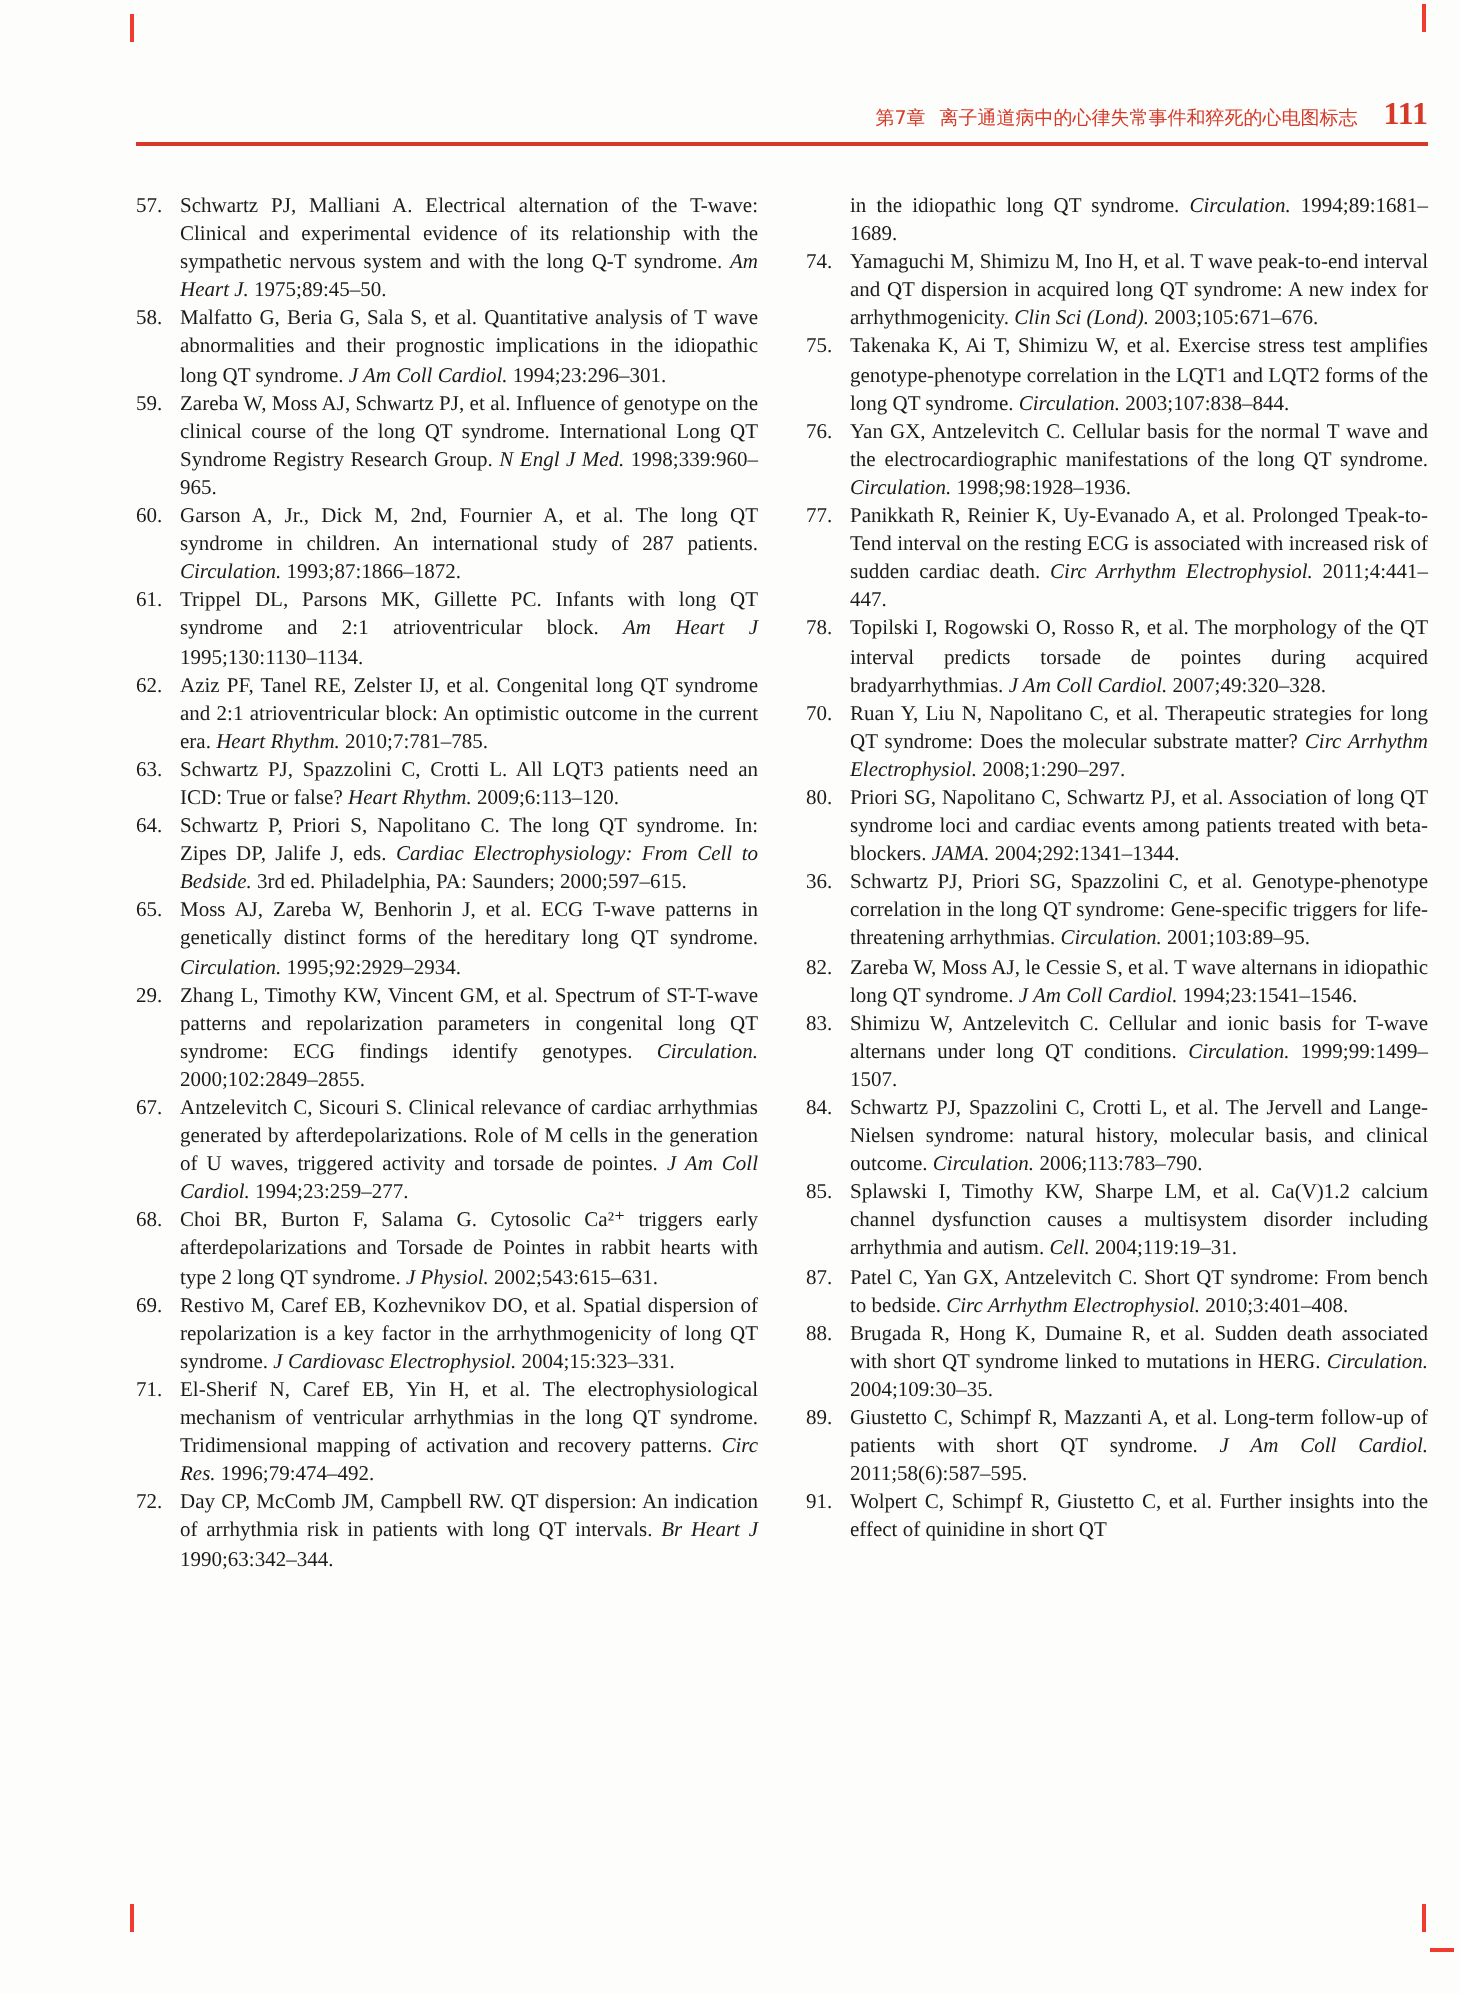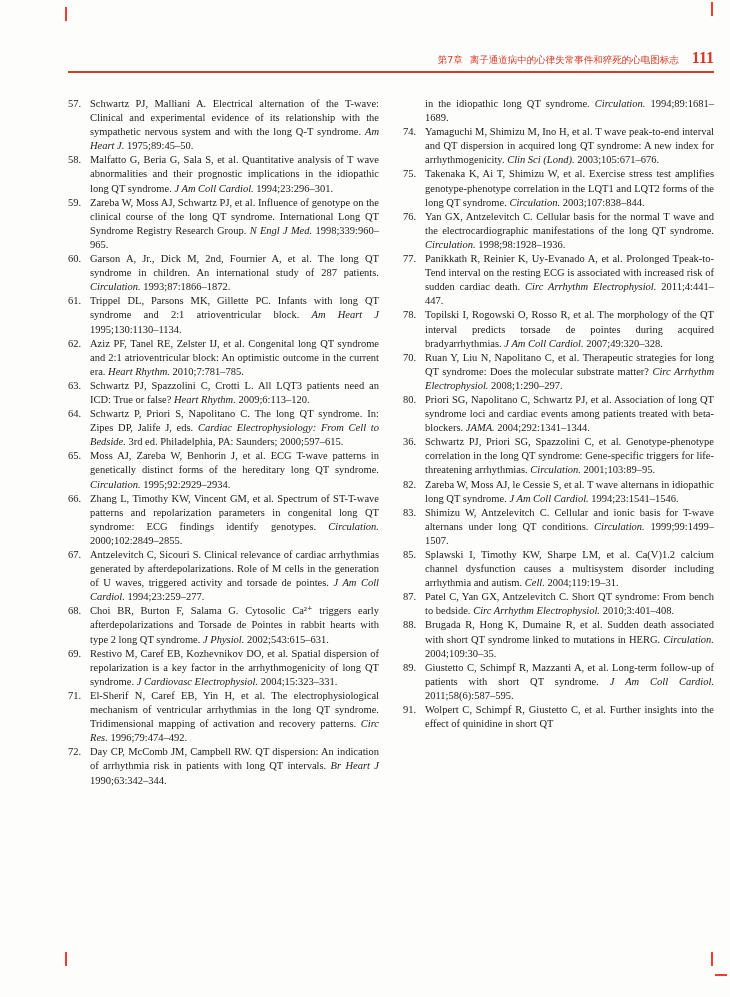--- a/index.html
+++ b/index.html
@@ -80,39 +80,40 @@
     <div class="col" id="col-left">
         <div class="ref"><span class="ref-num">57.</span><span class="ref-text">Schwartz PJ, Malliani A. Electrical alternation of the T-wave: Clinical and experimental evidence of its relationship with the sympathetic nervous system and with the long Q-T syndrome. <i>Am Heart J.</i> 1975;89:45–50.</span></div>
         <div class="ref"><span class="ref-num">58.</span><span class="ref-text">Malfatto G, Beria G, Sala S, et al. Quantitative analysis of T wave abnormalities and their prognostic implications in the idiopathic long QT syndrome. <i>J Am Coll Cardiol.</i> 1994;23:296–301.</span></div>
         <div class="ref"><span class="ref-num">59.</span><span class="ref-text">Zareba W, Moss AJ, Schwartz PJ, et al. Influence of genotype on the clinical course of the long QT syndrome. International Long QT Syndrome Registry Research Group. <i>N Engl J Med.</i> 1998;339:960–965.</span></div>
         <div class="ref"><span class="ref-num">60.</span><span class="ref-text">Garson A, Jr., Dick M, 2nd, Fournier A, et al. The long QT syndrome in children. An international study of 287 patients. <i>Circulation.</i> 1993;87:1866–1872.</span></div>
         <div class="ref"><span class="ref-num">61.</span><span class="ref-text">Trippel DL, Parsons MK, Gillette PC. Infants with long QT syndrome and 2:1 atrioventricular block. <i>Am Heart J</i> 1995;130:1130–1134.</span></div>
         <div class="ref"><span class="ref-num">62.</span><span class="ref-text">Aziz PF, Tanel RE, Zelster IJ, et al. Congenital long QT syndrome and 2:1 atrioventricular block: An optimistic outcome in the current era. <i>Heart Rhythm.</i> 2010;7:781–785.</span></div>
         <div class="ref"><span class="ref-num">63.</span><span class="ref-text">Schwartz PJ, Spazzolini C, Crotti L. All LQT3 patients need an ICD: True or false? <i>Heart Rhythm.</i> 2009;6:113–120.</span></div>
         <div class="ref"><span class="ref-num">64.</span><span class="ref-text">Schwartz P, Priori S, Napolitano C. The long QT syndrome. In: Zipes DP, Jalife J, eds. <i>Cardiac Electrophysiology: From Cell to Bedside.</i> 3rd ed. Philadelphia, PA: Saunders; 2000;597–615.</span></div>
         <div class="ref"><span class="ref-num">65.</span><span class="ref-text">Moss AJ, Zareba W, Benhorin J, et al. ECG T-wave patterns in genetically distinct forms of the hereditary long QT syndrome. <i>Circulation.</i> 1995;92:2929–2934.</span></div>
-        <div class="ref"><span class="ref-num">66.</span><span class="ref-text">Zhang L, Timothy KW, Vincent GM, et al. Spectrum of ST-T-wave patterns and repolarization parameters in congenital long QT syndrome: ECG findings identify genotypes. <i>Circulation.</i> 2000;102:2849–2855.</span></div>
+        <div class="ref"><span class="ref-num">29.</span><span class="ref-text">Zhang L, Timothy KW, Vincent GM, et al. Spectrum of ST-T-wave patterns and repolarization parameters in congenital long QT syndrome: ECG findings identify genotypes. <i>Circulation.</i> 2000;102:2849–2855.</span></div>
         <div class="ref"><span class="ref-num">67.</span><span class="ref-text">Antzelevitch C, Sicouri S. Clinical relevance of cardiac arrhythmias generated by afterdepolarizations. Role of M cells in the generation of U waves, triggered activity and torsade de pointes. <i>J Am Coll Cardiol.</i> 1994;23:259–277.</span></div>
         <div class="ref"><span class="ref-num">68.</span><span class="ref-text">Choi BR, Burton F, Salama G. Cytosolic Ca²⁺ triggers early afterdepolarizations and Torsade de Pointes in rabbit hearts with type 2 long QT syndrome. <i>J Physiol.</i> 2002;543:615–631.</span></div>
         <div class="ref"><span class="ref-num">69.</span><span class="ref-text">Restivo M, Caref EB, Kozhevnikov DO, et al. Spatial dispersion of repolarization is a key factor in the arrhythmogenicity of long QT syndrome. <i>J Cardiovasc Electrophysiol.</i> 2004;15:323–331.</span></div>
         <div class="ref"><span class="ref-num">71.</span><span class="ref-text">El-Sherif N, Caref EB, Yin H, et al. The electrophysiological mechanism of ventricular arrhythmias in the long QT syndrome. Tridimensional mapping of activation and recovery patterns. <i>Circ Res.</i> 1996;79:474–492.</span></div>
         <div class="ref"><span class="ref-num">72.</span><span class="ref-text">Day CP, McComb JM, Campbell RW. QT dispersion: An indication of arrhythmia risk in patients with long QT intervals. <i>Br Heart J</i> 1990;63:342–344.</span></div>
       </div>
     <div class="col" id="col-right">
         <div class="ref"><span class="ref-num"></span><span class="ref-text">in the idiopathic long QT syndrome. <i>Circulation.</i> 1994;89:1681–1689.</span></div>
         <div class="ref"><span class="ref-num">74.</span><span class="ref-text">Yamaguchi M, Shimizu M, Ino H, et al. T wave peak-to-end interval and QT dispersion in acquired long QT syndrome: A new index for arrhythmogenicity. <i>Clin Sci (Lond).</i> 2003;105:671–676.</span></div>
         <div class="ref"><span class="ref-num">75.</span><span class="ref-text">Takenaka K, Ai T, Shimizu W, et al. Exercise stress test amplifies genotype-phenotype correlation in the LQT1 and LQT2 forms of the long QT syndrome. <i>Circulation.</i> 2003;107:838–844.</span></div>
         <div class="ref"><span class="ref-num">76.</span><span class="ref-text">Yan GX, Antzelevitch C. Cellular basis for the normal T wave and the electrocardiographic manifestations of the long QT syndrome. <i>Circulation.</i> 1998;98:1928–1936.</span></div>
         <div class="ref"><span class="ref-num">77.</span><span class="ref-text">Panikkath R, Reinier K, Uy-Evanado A, et al. Prolonged Tpeak-to-Tend interval on the resting ECG is associated with increased risk of sudden cardiac death. <i>Circ Arrhythm Electrophysiol.</i> 2011;4:441–447.</span></div>
         <div class="ref"><span class="ref-num">78.</span><span class="ref-text">Topilski I, Rogowski O, Rosso R, et al. The morphology of the QT interval predicts torsade de pointes during acquired bradyarrhythmias. <i>J Am Coll Cardiol.</i> 2007;49:320–328.</span></div>
         <div class="ref"><span class="ref-num">70.</span><span class="ref-text">Ruan Y, Liu N, Napolitano C, et al. Therapeutic strategies for long QT syndrome: Does the molecular substrate matter? <i>Circ Arrhythm Electrophysiol.</i> 2008;1:290–297.</span></div>
         <div class="ref"><span class="ref-num">80.</span><span class="ref-text">Priori SG, Napolitano C, Schwartz PJ, et al. Association of long QT syndrome loci and cardiac events among patients treated with beta-blockers. <i>JAMA.</i> 2004;292:1341–1344.</span></div>
         <div class="ref"><span class="ref-num">36.</span><span class="ref-text">Schwartz PJ, Priori SG, Spazzolini C, et al. Genotype-phenotype correlation in the long QT syndrome: Gene-specific triggers for life-threatening arrhythmias. <i>Circulation.</i> 2001;103:89–95.</span></div>
         <div class="ref"><span class="ref-num">82.</span><span class="ref-text">Zareba W, Moss AJ, le Cessie S, et al. T wave alternans in idiopathic long QT syndrome. <i>J Am Coll Cardiol.</i> 1994;23:1541–1546.</span></div>
         <div class="ref"><span class="ref-num">83.</span><span class="ref-text">Shimizu W, Antzelevitch C. Cellular and ionic basis for T-wave alternans under long QT conditions. <i>Circulation.</i> 1999;99:1499–1507.</span></div>
+        <div class="ref"><span class="ref-num">84.</span><span class="ref-text">Schwartz PJ, Spazzolini C, Crotti L, et al. The Jervell and Lange-Nielsen syndrome: natural history, molecular basis, and clinical outcome. <i>Circulation.</i> 2006;113:783–790.</span></div>
         <div class="ref"><span class="ref-num">85.</span><span class="ref-text">Splawski I, Timothy KW, Sharpe LM, et al. Ca(V)1.2 calcium channel dysfunction causes a multisystem disorder including arrhythmia and autism. <i>Cell.</i> 2004;119:19–31.</span></div>
         <div class="ref"><span class="ref-num">87.</span><span class="ref-text">Patel C, Yan GX, Antzelevitch C. Short QT syndrome: From bench to bedside. <i>Circ Arrhythm Electrophysiol.</i> 2010;3:401–408.</span></div>
         <div class="ref"><span class="ref-num">88.</span><span class="ref-text">Brugada R, Hong K, Dumaine R, et al. Sudden death associated with short QT syndrome linked to mutations in HERG. <i>Circulation.</i> 2004;109:30–35.</span></div>
         <div class="ref"><span class="ref-num">89.</span><span class="ref-text">Giustetto C, Schimpf R, Mazzanti A, et al. Long-term follow-up of patients with short QT syndrome. <i>J Am Coll Cardiol.</i> 2011;58(6):587–595.</span></div>
         <div class="ref"><span class="ref-num">91.</span><span class="ref-text">Wolpert C, Schimpf R, Giustetto C, et al. Further insights into the effect of quinidine in short QT</span></div>
       </div>
   </div>
 
 </div>
 

